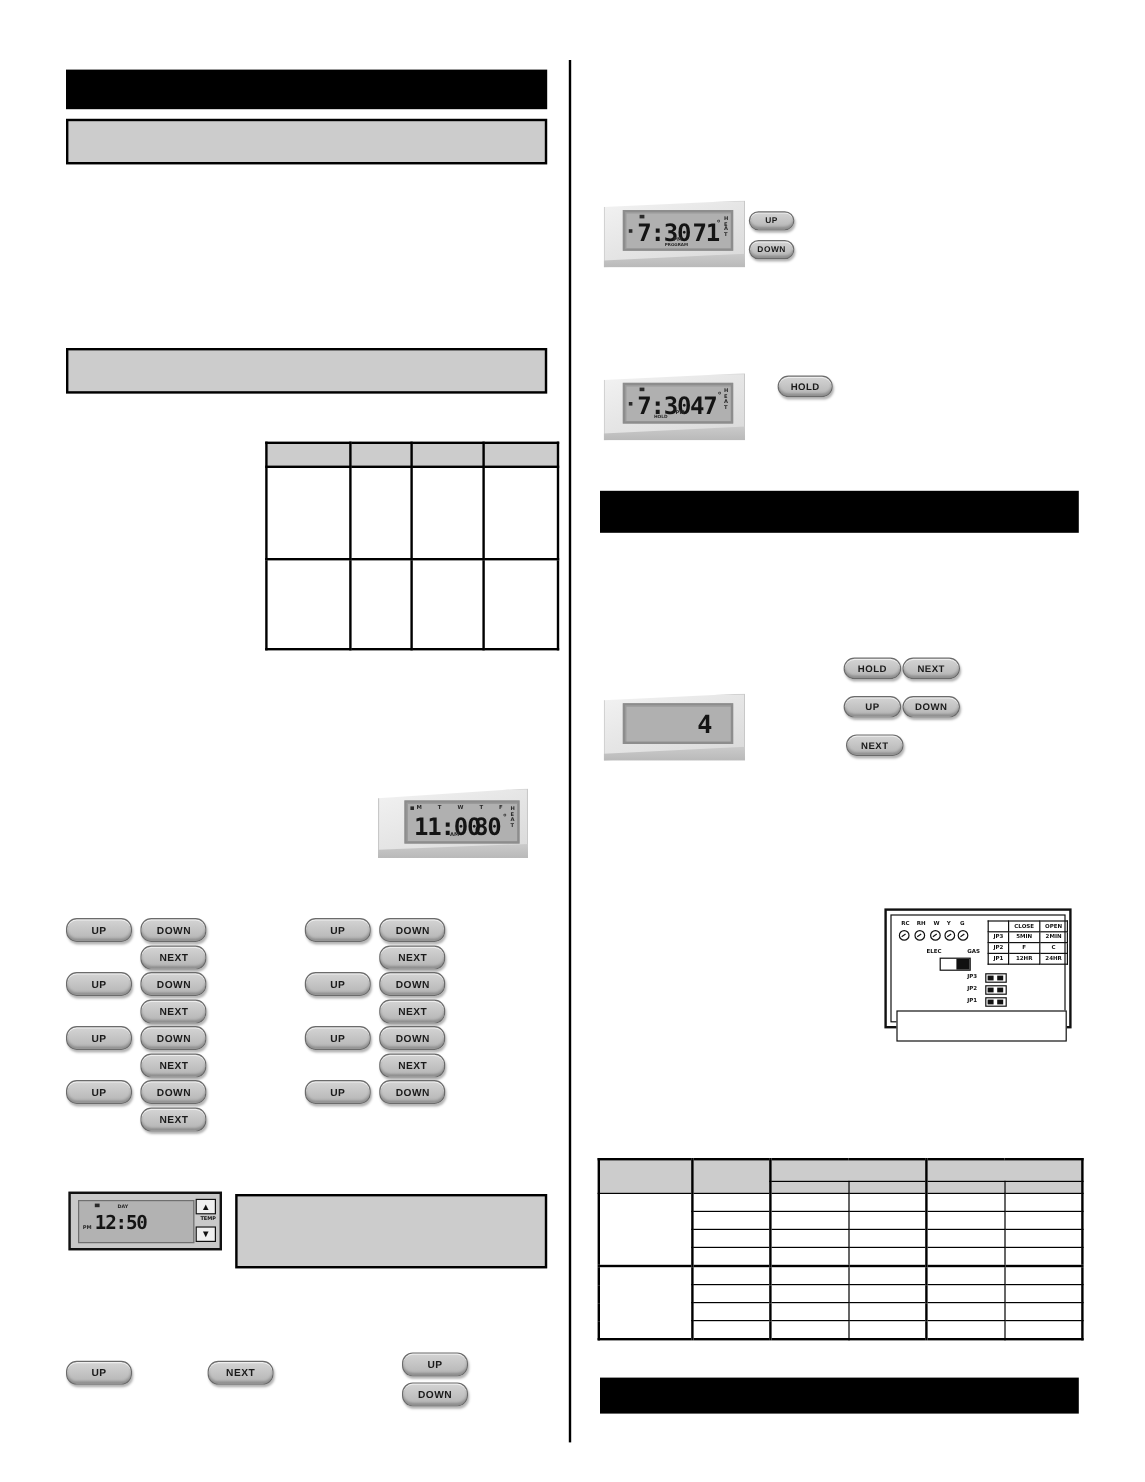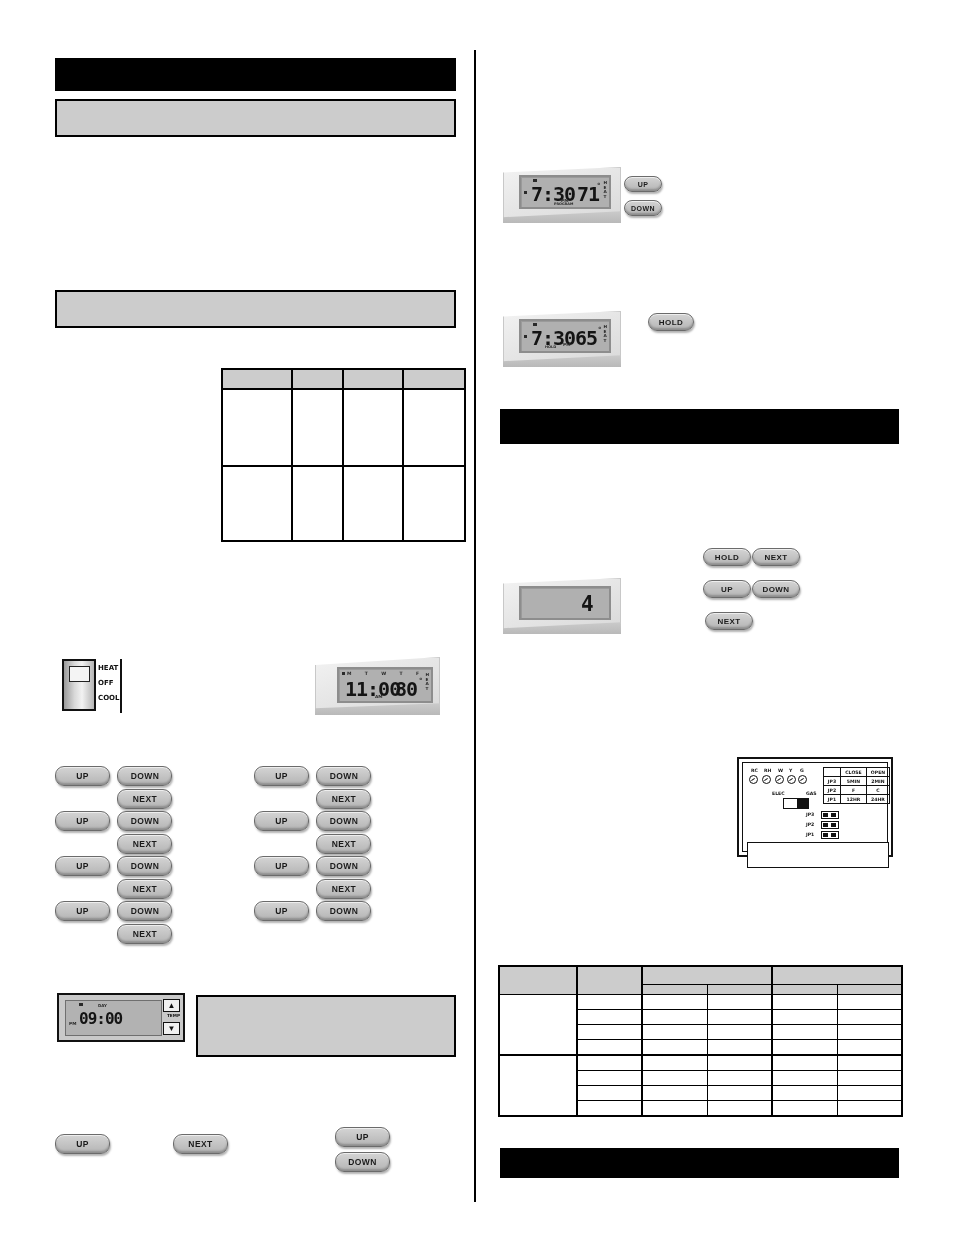--- a/index.html
+++ b/index.html
@@ -163,31 +163,20 @@
       </tr>
       <tr>
         <td style="height:73px;"></td>
         <td></td>
         <td></td>
         <td></td>
       </tr>
     </tbody>
   </table>
 
-  <div class="switchbox" style="left:62px;top:659px;width:110px;height:56px;">
-    <div class="sw-frame">
-      <div class="sw-knob"></div>
-    </div>
-    <div class="sw-labels">
-      <div>HEAT</div>
-      <div>OFF</div>
-      <div>COOL</div>
-    </div>
-    <div class="sw-rule" style="left:58px;top:0;"></div>
-  </div>
 
   <div class="thermo" style="left:315px;top:657px;width:125px;height:58px;">
     <div class="body" style="clip-path:polygon(0% 14%,100% 0%,100% 86%,0% 100%);"></div>
     <div class="shade" style="clip-path:polygon(0% 55%,100% 22%,100% 100%,0% 100%);"></div>
     <div class="lcd" style="left:22px;top:10px;width:92px;height:32px;">
       <div class="daystrip">
         <span>M</span>
         <span>T</span>
         <span>W</span>
         <span>T</span>
@@ -263,21 +252,21 @@
     <div style="height:23px;">
       <span class="btn w">UP</span>
       <span class="btn w" style="margin-left:3px;">DOWN</span>
     </div>
   </div>
 
   <div class="mini" style="left:57px;top:993px;width:124px;height:45px;">
     <div class="screen" style="left:6px;top:5px;width:95px;height:34px;">
       <span class="tinylab" style="left:32px;top:2px;font-size:4px;">DAY</span>
       <div class="dot" style="left:13px;top:2px;width:4px;height:3px;"></div>
-      <span class="seg abs" style="left:13px;top:8px;font-size:16px;">09:00</span>
+      <span class="seg abs" style="left:13px;top:8px;font-size:16px;">12:50</span>
       <span class="tinylab" style="left:3px;top:20px;">PM</span>
     </div>
     <div class="arrowbtn" style="left:104px;top:4px;">
       <span>▲</span>
     </div>
     <span class="templab" style="left:108px;top:18px;">TEMP</span>
     <div class="arrowbtn" style="left:104px;top:27px;">
       <span>▼</span>
     </div>
   </div>
@@ -313,21 +302,21 @@
   <span class="btn w abs" style="left:624px;top:176px;width:36px;height:14px;font-size:7px;">UP</span>
   <span class="btn w abs" style="left:624px;top:200px;width:36px;height:14px;font-size:7px;">DOWN</span>
 
   <div class="thermo" style="left:503px;top:311px;width:118px;height:56px;">
     <div class="body" style="clip-path:polygon(0% 10%,100% 0%,100% 82%,0% 100%);"></div>
     <div class="shade" style="clip-path:polygon(0% 60%,100% 20%,100% 100%,0% 100%);"></div>
     <div class="lcd" style="left:16px;top:8px;width:88px;height:30px;">
       <div class="dot" style="left:3px;top:14px;"></div>
       <div class="dot" style="left:12px;top:2px;width:4px;height:3px;"></div>
       <span class="seg abs" style="left:10px;top:5px;font-size:20px;">7:30</span>
-      <span class="seg abs" style="left:54px;top:5px;font-size:20px;">65</span>
+      <span class="seg abs" style="left:54px;top:5px;font-size:20px;">47</span>
       <span class="tinylab" style="left:77px;top:5px;font-size:7px;">°</span>
       <span class="tinylab" style="left:42px;top:21px;">PM</span>
       <span class="tinylab" style="left:24px;top:24px;font-size:3.6px;">HOLD</span>
       <div class="modecol">
         <span>H</span>
         <span>E</span>
         <span>A</span>
         <span>T</span>
       </div>
     </div>

